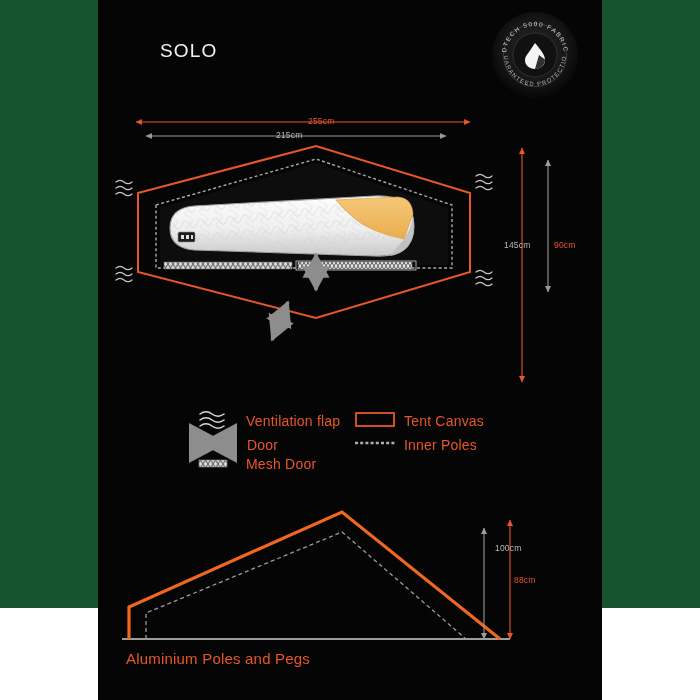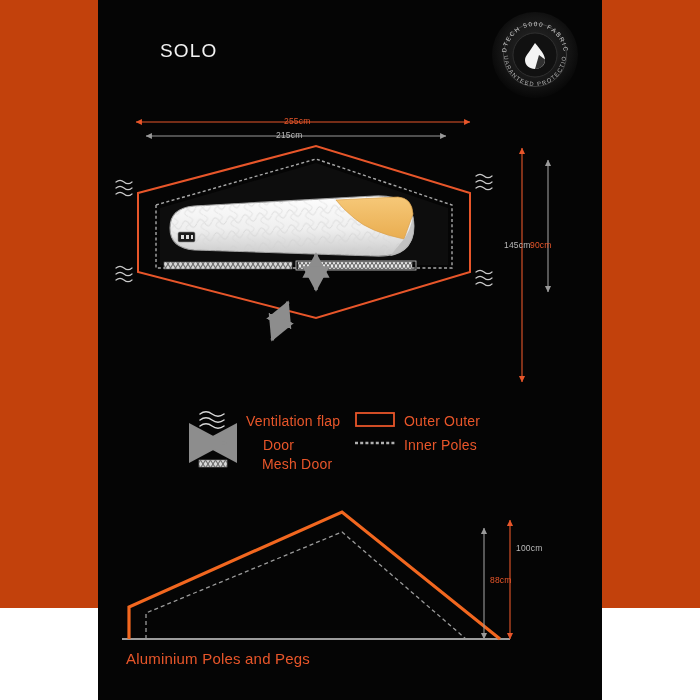--- a/index.html
+++ b/index.html
@@ -10,21 +10,21 @@
   body {
     width: 700px;
     height: 700px;
     overflow: hidden;
     font-family: "Liberation Sans", sans-serif;
   }
   #page {
     position: relative;
     width: 700px;
     height: 608px;
-    background: #c2410c;
+    background: #14532d;
   }
   #panel {
     position: absolute;
     left: 98px;
     top: 0;
     width: 504px;
     height: 700px;
     background: #050505;
     overflow: hidden;
   }
@@ -63,21 +63,21 @@
     height: 700px;
     overflow: visible;
   }
 
   .dimlabel {
     position: absolute;
     font-size: 8.5px;
     white-space: nowrap;
     letter-spacing: 0.2px;
   }
-  .dim-orange { color: #e8562a; }
+  .dim-orange { color: #e8562a; margin-left: 24px; }
   .dim-grey { color: #b9b9b9; }
 
   .legend-label {
     position: absolute;
     font-size: 14px;
     color: #e8562a;
     white-space: nowrap;
     letter-spacing: 0.2px;
   }
   #poles-caption {
@@ -227,37 +227,37 @@
       </g>
       <g>
         <line x1="104" y1="443" x2="126" y2="443" stroke="#8d8d8d" stroke-width="5" marker-start="url(#arwDoorS)" marker-end="url(#arwDoor)"></line>
       </g>
       <rect x="101" y="460" width="28" height="7" fill="url(#meshPat)" stroke="#8a8a8a" stroke-width="0.6"></rect>
       <rect x="258" y="413" width="38" height="13" fill="none" stroke="#e8562a" stroke-width="1.8"></rect>
       <line x1="257" y1="443" x2="297" y2="443" stroke="#b0b0b0" stroke-width="2.4" stroke-dasharray="3,2.2"></line>
     </svg>
 
     <div class="legend-label" style="left:148px; top:413px;">Ventilation flap</div>
-    <div class="legend-label" style="left:148px; top:437px;padding-left:17px;">Door</div>
-    <div class="legend-label" style="left:148px; top:456px;margin-left:16px;">Mesh Door</div>
-    <div class="legend-label" style="left:306px; top:413px;">Outer Outer</div>
+    <div class="legend-label" style="left:132px; top:437px;padding-left:17px;">Door</div>
+    <div class="legend-label" style="left:148px; top:456px;">Mesh Door</div>
+    <div class="legend-label" style="left:306px; top:413px;">Tent Canvas</div>
     <div class="legend-label" style="left:306px; top:437px;">Inner Poles</div>
 
     <svg class="canvas" viewBox="0 0 504 700">
 
       <line x1="24" y1="639" x2="412" y2="639" stroke="#d0d0d0" stroke-width="1.6"></line>
 
       <path d="M 31,639 L 31,607 L 244,512 L 402,639" fill="none" stroke="#f2671f" stroke-width="3.2" stroke-linejoin="miter"></path>
 
       <path d="M 48,639 L 48,613 L 244,532 L 368,639" fill="none" stroke="#9b9b9b" stroke-width="1.3" stroke-dasharray="4,3"></path>
 
       <line x1="412" y1="520" x2="412" y2="639" stroke="#e8562a" stroke-width="1.1" marker-start="url(#arwOrS)" marker-end="url(#arwOr)"></line>
 
       <line x1="386" y1="528" x2="386" y2="639" stroke="#9a9a9a" stroke-width="1.1" marker-start="url(#arwGrS)" marker-end="url(#arwGr)"></line>
     </svg>
 
-    <div class="dimlabel dim-grey" style="left:418px; top:543px;">100cm</div>
+    <div class="dimlabel dim-grey" style="left:397px; top:543px;">100cm</div>
     <div class="dimlabel dim-orange" style="left:392px; top:575px;">88cm</div>
 
     <div id="poles-caption">Aluminium Poles and Pegs</div>
 
   </div>
 </div>
 
 </body></html>

